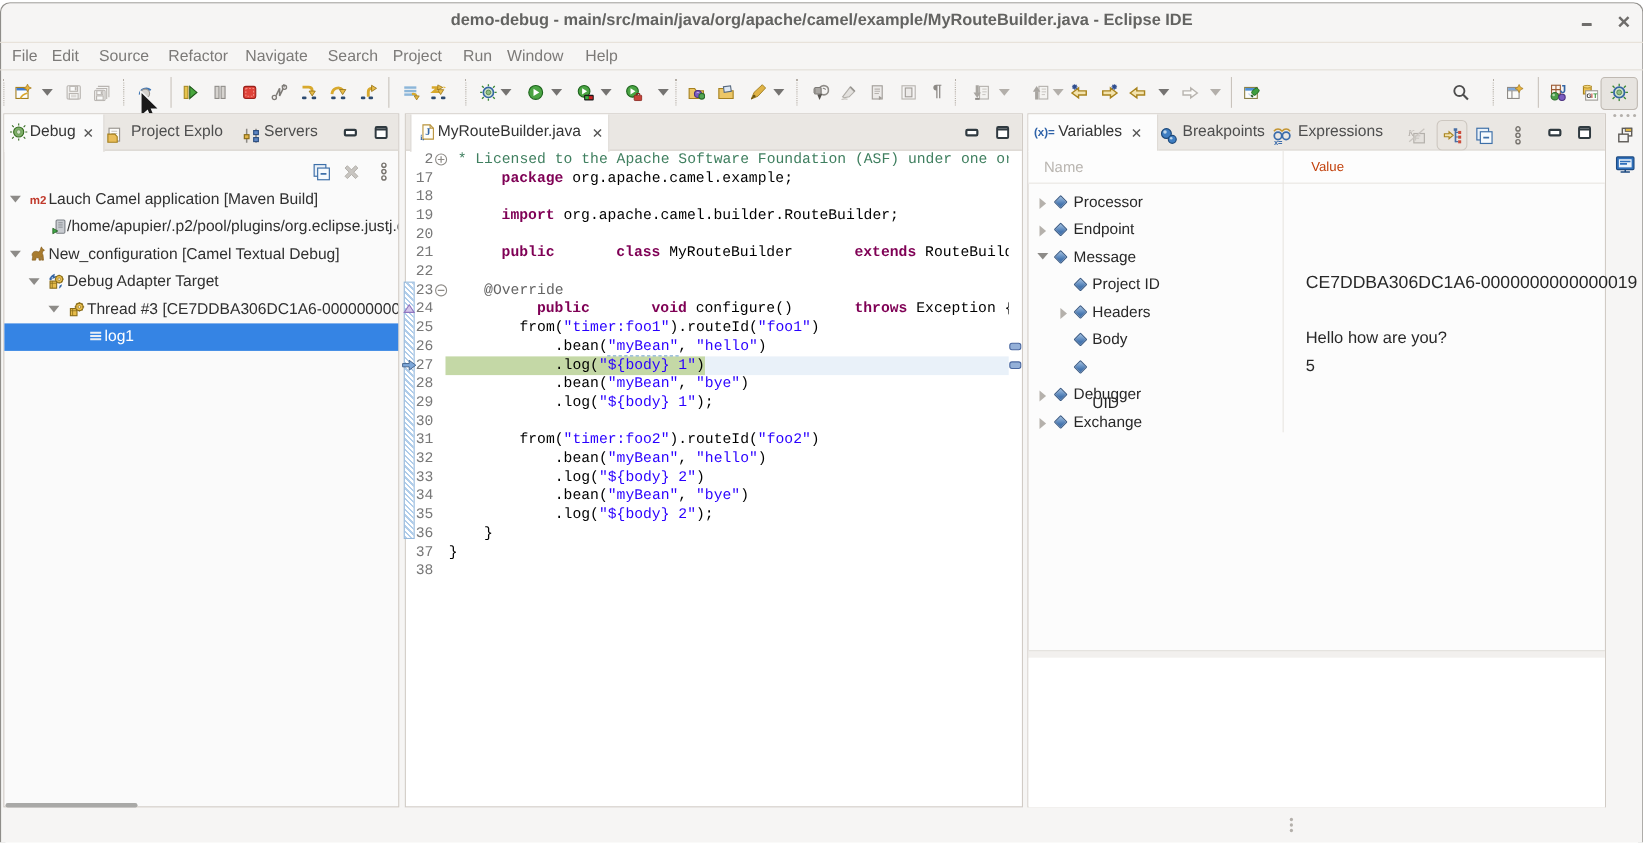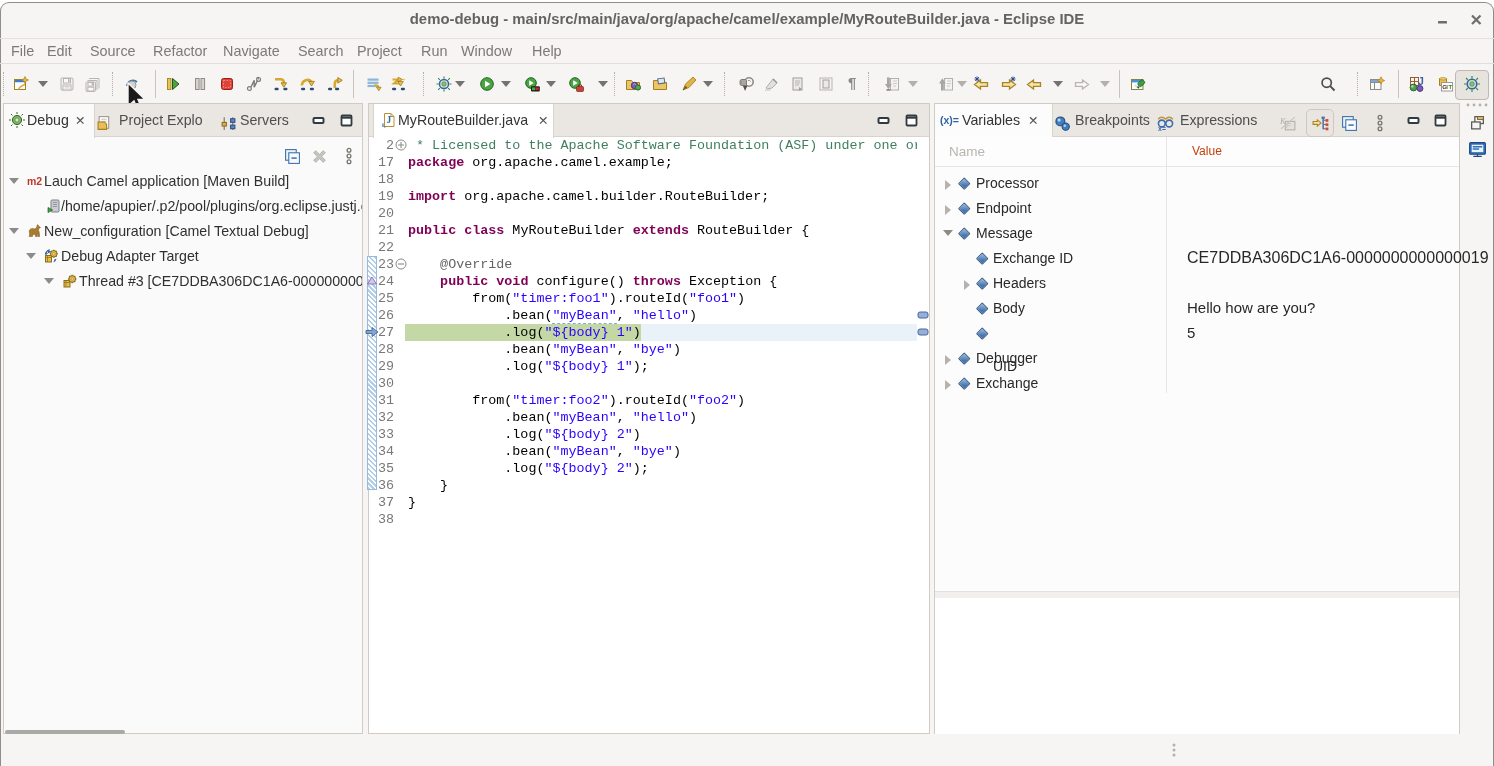--- a/index.html
+++ b/index.html
@@ -31,21 +31,21 @@
 .trow { position:absolute; left:0; width:100%; height:25px; font-size:14.2px; color:#303030; white-space:nowrap; overflow:hidden; }
 .trow .txt { position:absolute; top:4px; }
 .expander { position:absolute; top:9px; width:0; height:0; }
 .exp-open { border-left:5.5px solid transparent; border-right:5.5px solid transparent; border-top:6.5px solid #8d8b88; }
 .exp-closed { border-top:5px solid transparent; border-bottom:5px solid transparent; border-left:6.5px solid #b5b1ac; }
 .ticon { position:absolute; top:4px; width:16px; height:16px; }
 
 #edcode { position:absolute; left:408px; top:137px; width:509px; overflow:hidden; font-family:"Liberation Mono", monospace; font-size:13.38px; line-height:17px; color:#000; white-space:pre; }
 #lnums { position:absolute; left:365px; top:137px; width:29px; text-align:right; font-family:"Liberation Mono", monospace; font-size:13.38px; line-height:17px; color:#787878; white-space:pre; }
 .u { border-bottom:1px dashed #84aed1; }
-.k { color:#7f0055; font-weight:bold; }
+.k { color:#7f0055; font-weight:bold;margin-left:48px; }
 .s { color:#2a00ff; }
 .c { color:#3f7f5f; }
 .an { color:#646464; }
 
 .vrow { position:absolute; height:25px; font-size:14px; color:#282828; white-space:nowrap; }
 .diamond { position:absolute; top:8px; width:8.5px; height:8.5px; transform:rotate(45deg); background:linear-gradient(135deg,#9ebfe2,#4676b0 70%); border:1px solid #395a85; border-radius:1px; }
 </style>
 </head>
 <body>
 <div id="win"></div>
@@ -392,20 +392,26 @@
   <div class="trow" style="top:165px;">
     <div class="expander exp-open" style="left:40px;"></div>
     <svg class="ticon" style="left:58px;" viewBox="0 0 16 16">
         <rect x="2" y="7.5" width="6" height="6.5" fill="#e8bd4a" stroke="#8a6d1a"></rect>
         <path d="M4 7.5V14M2 9.5h6" stroke="#8a6d1a" stroke-width=".7"></path>
         <circle cx="10.2" cy="6" r="3.4" fill="#e8bd4a" stroke="#8a6d1a"></circle>
         <circle cx="10.2" cy="6" r="1.2" fill="#fdf4dd" stroke="#8a6d1a" stroke-width=".6"></circle>
         <path d="M10.2 1.8v1.4M10.2 8.8v1.4M5.9 6h1.4M13.1 6h1.4M7.2 3l1 1M13.2 9l-1-1M7.2 9l1-1M13.2 3l-1 1" stroke="#8a6d1a" stroke-width="1.1"></path>
       </svg>
     <span class="txt" style="left:75px;">Thread #3 [CE7DDBA306DC1A6-0000000000</span>
+  </div>
+  <div class="trow" style="top:190px; background:#3584e4; color:#fff;">
+    <svg class="ticon" style="left:75px;" viewBox="0 0 16 16">
+        <path d="M3 4.5h10M3 7.5h10M3 10.5h10" stroke="#e8eef5" stroke-width="1.8"></path>
+      </svg>
+    <span class="txt" style="left:91px;">log1</span>
   </div>
 
   <div class="abs" style="left:1px; top:626px; width:120px; height:3.5px; background:#a9a9a7; border-radius:2px;"></div>
 </div>
 <div class="panel" id="pcenter" style="left:368px; width:562px; background:#fff;">
   <div class="tabstrip"></div>
   <div class="tab-active" style="left:4px; width:181px; background:#fff; border-left:1px solid #d8d3cd;">
     <svg class="abs" style="left:7px; top:8px;" width="16" height="16" viewBox="0 0 16 16">
         <path d="M3.5 1.5h6.5l3 3v10H3.5z" fill="#fffef9" stroke="#b8923a"></path>
         <path d="M10 1.5v3h3" fill="none" stroke="#b8923a"></path>
@@ -564,21 +570,21 @@
       <div class="diamond" style="left:25px;"></div>
       <span class="abs" style="left:41px; top:4px;">Endpoint</span>
     </div>
   <div class="vrow" style="left:0; top:117px;">
       <div class="expander exp-open" style="left:8px;"></div>
       <div class="diamond" style="left:25px;"></div>
       <span class="abs" style="left:41px; top:4px;">Message</span>
     </div>
   <div class="vrow" style="left:0; top:142px;">
       <div class="diamond" style="left:43px;"></div>
-      <span class="abs" style="left:58px; top:4px;">Exchange ID</span>
+      <span class="abs" style="left:58px; top:4px;">Project ID</span>
       <span class="abs" style="left:252px; top:3px; font-size:16px;">CE7DDBA306DC1A6-0000000000000019</span>
     </div>
   <div class="vrow" style="left:0; top:167px;">
       <div class="expander exp-closed" style="left:29px;"></div>
       <div class="diamond" style="left:43px;"></div>
       <span class="abs" style="left:58px; top:4px;">Headers</span>
     </div>
   <div class="vrow" style="left:0; top:192px;">
       <div class="diamond" style="left:43px;"></div>
       <span class="abs" style="left:58px; top:4px;">Body</span>

